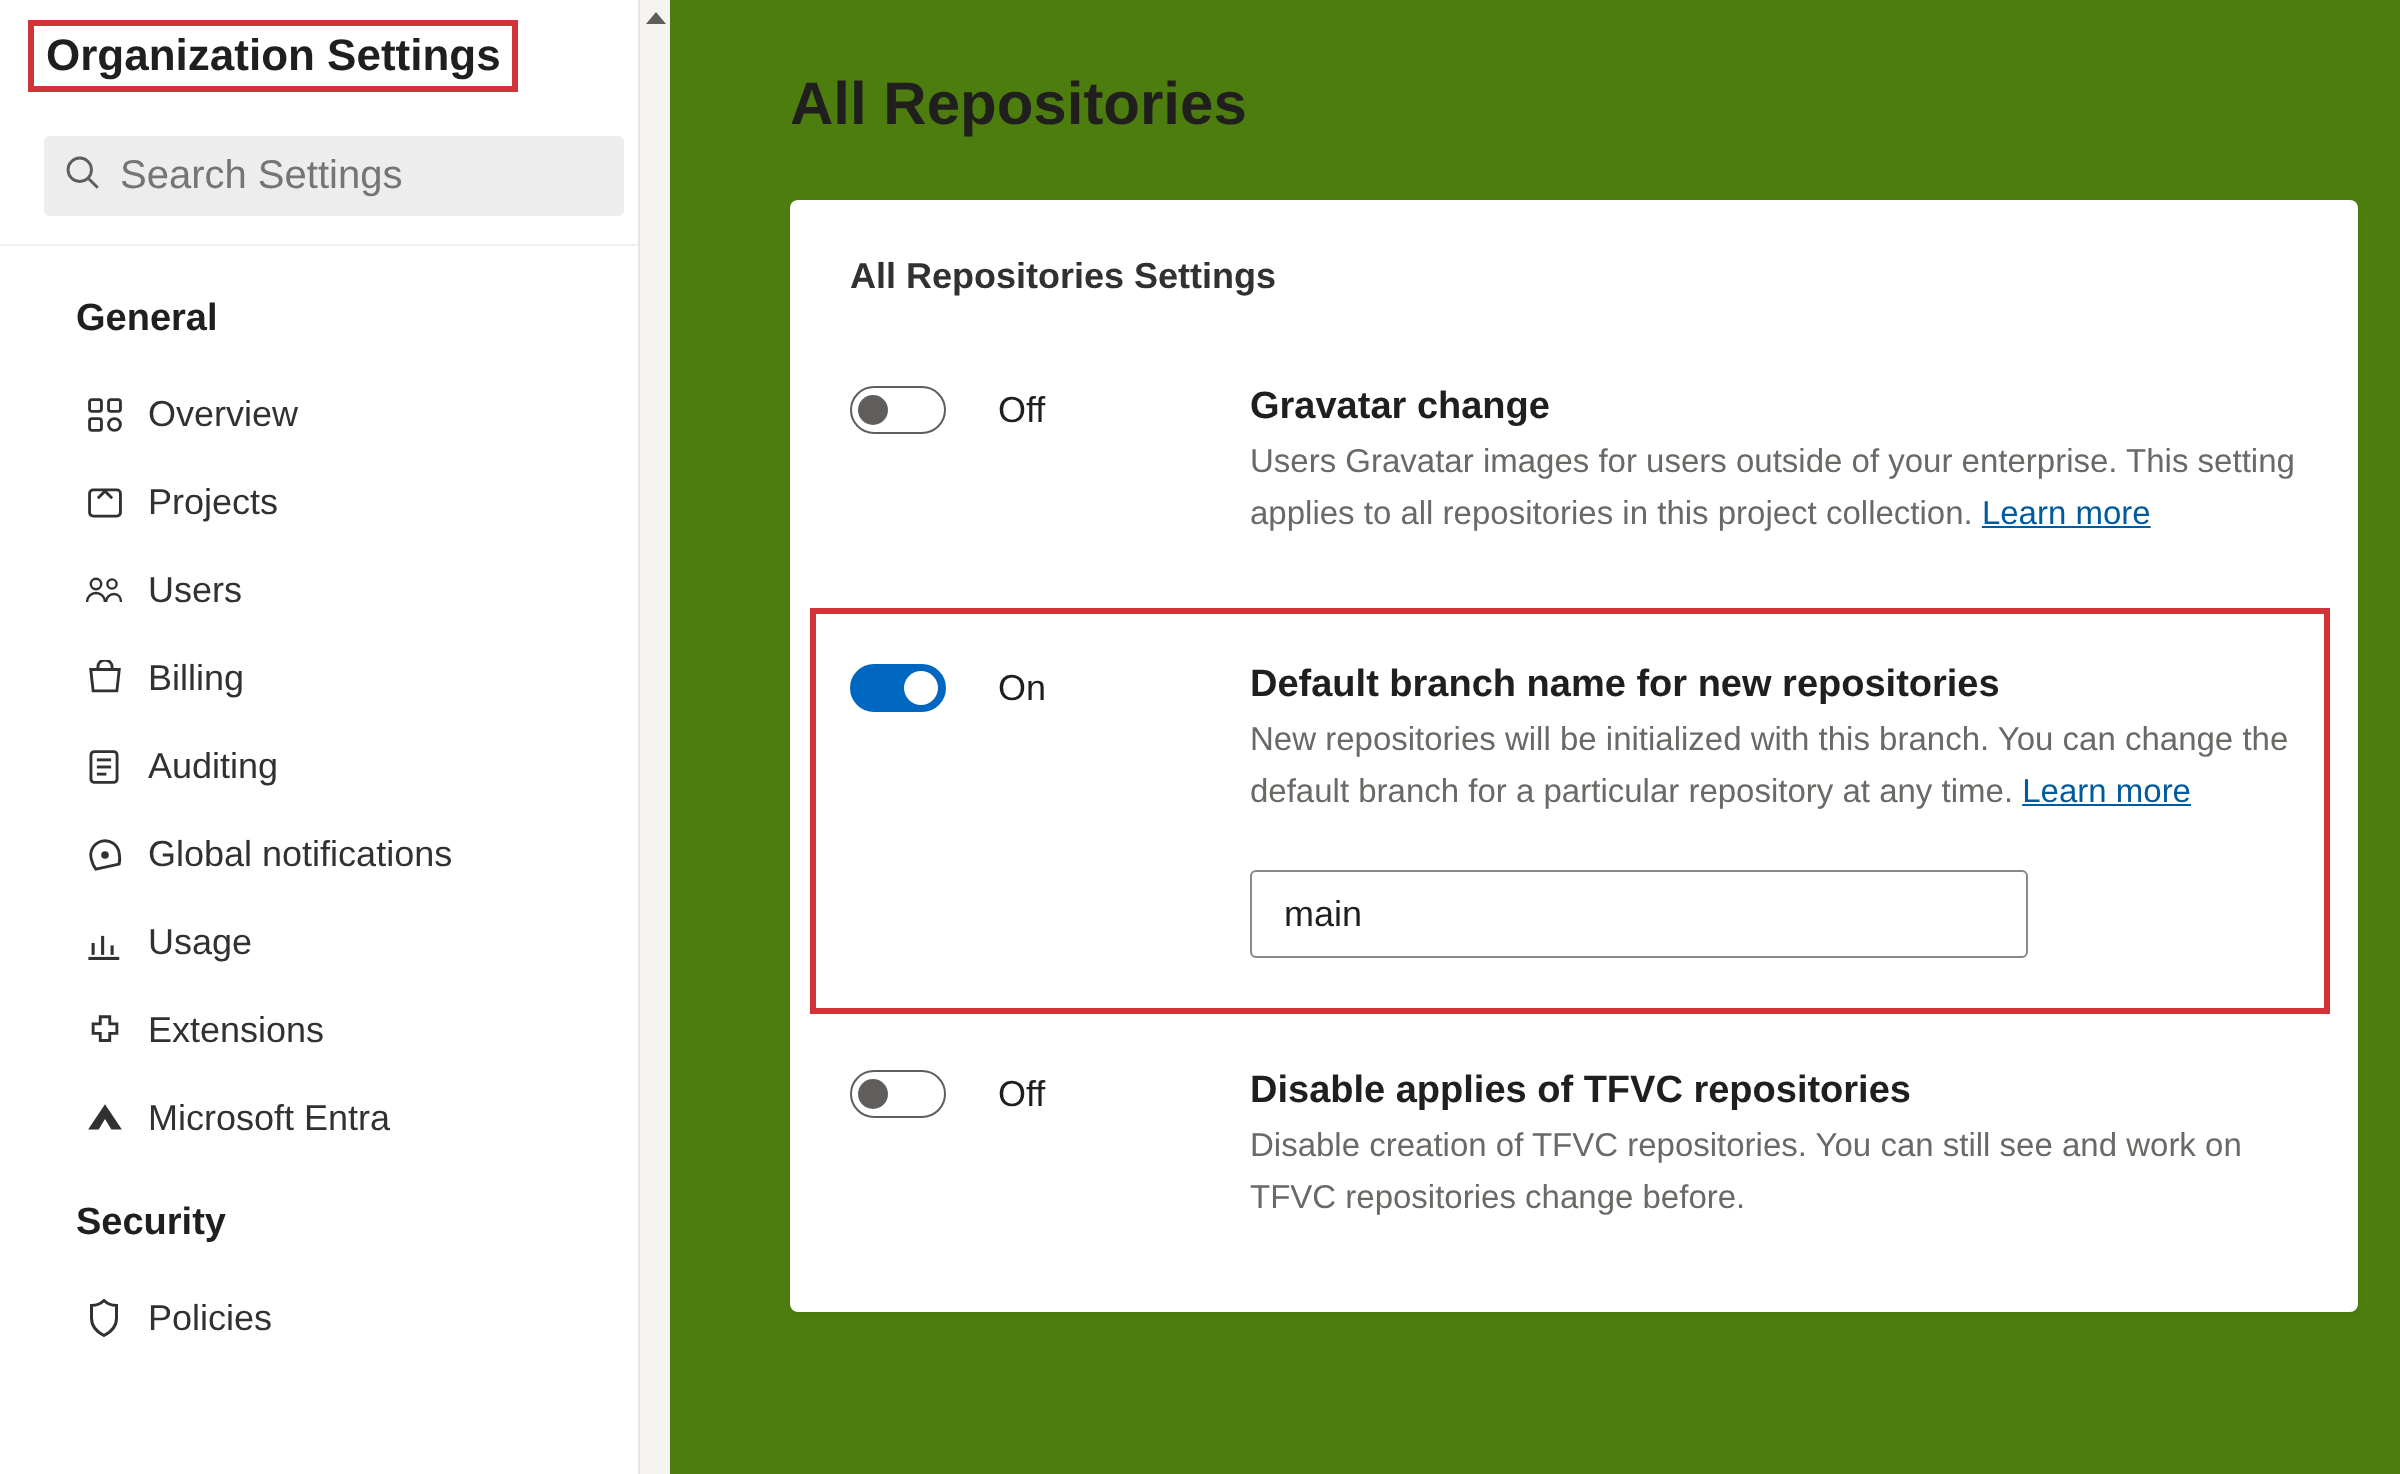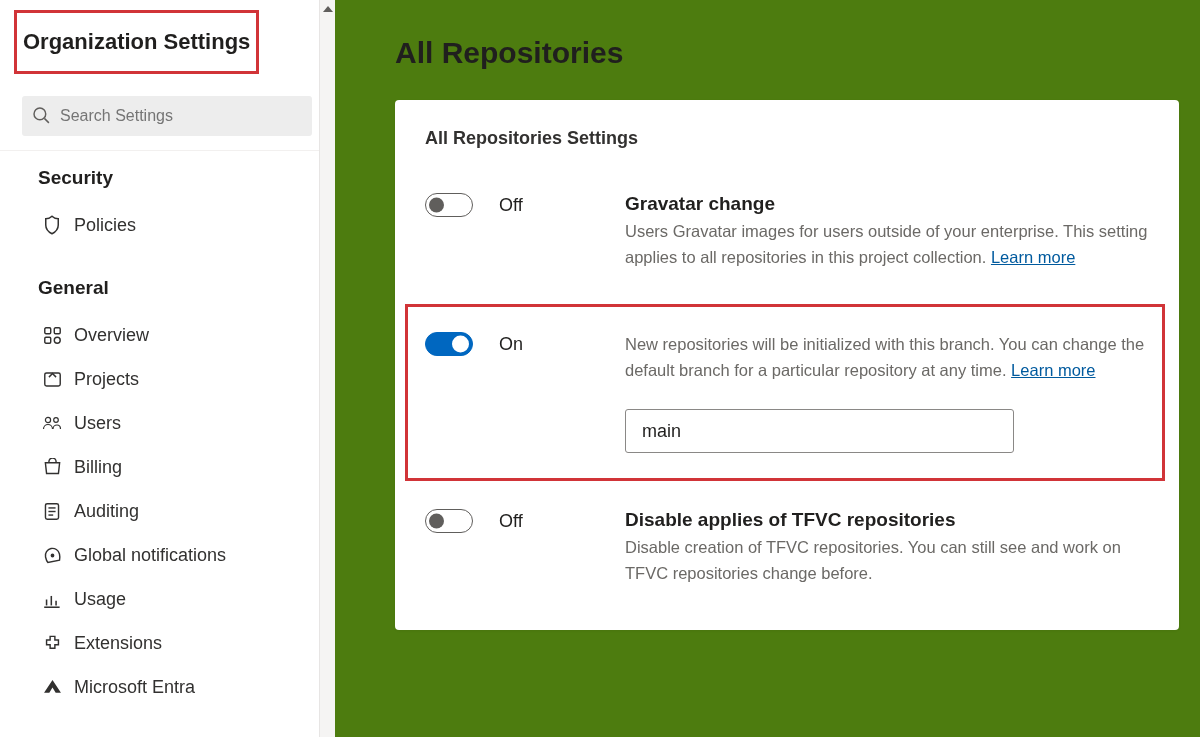--- a/index.html
+++ b/index.html
@@ -25,41 +25,41 @@
     padding: 14px 0 12px 20px;
   }
   .sidebar-title {
     font-size: 22px;
     font-weight: 700;
     color: #201f1e;
     display: inline-block;
   }
   .highlight-red {
     border: 3px solid #d13438;
-    padding: 16px 6px;
+    padding: 2px 6px;
     display: inline-block;
   }
   .search-wrap {
     padding: 6px 22px 14px 22px;
     border-bottom: 1px solid #f2f0ef;
   }
   .search-box {
     display: flex;
     align-items: center;
     background: #ededed;
     border-radius: 3px;
     height: 40px;
     padding: 0 10px;
   }
   .search-box svg { flex:0 0 auto; margin-right: 10px; }
   .search-box input {
     border: none;
     background: transparent;
     outline: none;
-    font-size: 16px;
+    font-size: 20px;
     color: #605e5c;
     width: 100%;
   }
   .nav-section { padding: 22px 0 4px 0; }
   .nav-head {
     font-size: 19px;
     font-weight: 700;
     padding: 4px 22px 14px 38px;
     color: #201f1e;
   }
@@ -189,32 +189,20 @@
         <span class="nav-icon">
           <svg width="18" height="18" viewBox="0 0 16 16" fill="none" stroke="#605e5c" stroke-width="1.3">
               <circle cx="7" cy="7" r="5.2"></circle>
               <line x1="11" y1="11" x2="15" y2="15"></line>
             </svg>
         </span>
         <input type="text" placeholder="Search Settings" style="">
       </div>
     </div>
 
-    <div class="nav-section" style="padding-top:12px;">
-      <div class="nav-head">Security</div>
-      <div class="nav-item">
-        <span class="nav-icon">
-          <svg width="18" height="20" viewBox="0 0 14 16" fill="none" stroke="#323130" stroke-width="1.2">
-              <path d="M7 1C5 3 3 3 2 3v5c0 4 3 6 5 7 2-1 5-3 5-7V3c-1 0-3 0-5-2z"></path>
-            </svg>
-        </span>
-        <span>Policies</span>
-      </div>
-    </div>
-
     <div class="nav-section">
       <div class="nav-head">General</div>
 
       <div class="nav-item">
         <span class="nav-icon">
           <svg width="19" height="19" viewBox="0 0 16 16" fill="none" stroke="#323130" stroke-width="1.2">
               <rect x="1.5" y="1.5" width="5" height="5" rx="1"></rect>
               <rect x="9.5" y="1.5" width="5" height="5" rx="1"></rect>
               <rect x="1.5" y="9.5" width="5" height="5" rx="1"></rect>
               <circle cx="12" cy="12" r="2.5"></circle>
@@ -291,20 +279,32 @@
         </span>
         <span>Extensions</span>
       </div>
       <div class="nav-item">
         <span class="nav-icon">
           <svg width="19" height="17" viewBox="0 0 18 14" fill="#323130">
               <path d="M9 0 L17 12 H12 L9 7 L6 12 H1 Z"></path>
             </svg>
         </span>
         <span>Microsoft Entra</span>
+      </div>
+    </div>
+
+    <div class="nav-section" style="padding-top:12px;">
+      <div class="nav-head">Security</div>
+      <div class="nav-item">
+        <span class="nav-icon">
+          <svg width="18" height="20" viewBox="0 0 14 16" fill="none" stroke="#323130" stroke-width="1.2">
+              <path d="M7 1C5 3 3 3 2 3v5c0 4 3 6 5 7 2-1 5-3 5-7V3c-1 0-3 0-5-2z"></path>
+            </svg>
+        </span>
+        <span>Policies</span>
       </div>
     </div>
   </div>
 
   <div class="scroll-track">
     <div class="scroll-up">
       <svg width="10" height="8" viewBox="0 0 10 6" fill="#605e5c">
           <path d="M5 0 L10 6 H0 Z"></path>
         </svg>
     </div>
@@ -333,20 +333,21 @@
     </div>
 
     <div class="setting-row highlighted" style="margin-top:20px; margin-bottom:14px;justify-content:center;">
       <div class="toggle-col">
         <div class="toggle on">
             <div class="knob"></div>
           </div>
         <span class="toggle-state">On</span>
       </div>
       <div class="setting-body">
+        <div class="setting-title">Default branch name for new repositories</div>
         <div class="setting-desc">
           <span>New repositories will be initialized with this branch. You can change the default branch for a particular repository at any time. </span><a class="learn-more">Learn more</a>
         </div>
         <input class="branch-input" type="text" value="main" style="">
       </div>
     </div>
 
     <div class="setting-row">
       <div class="toggle-col">
         <div class="toggle">

